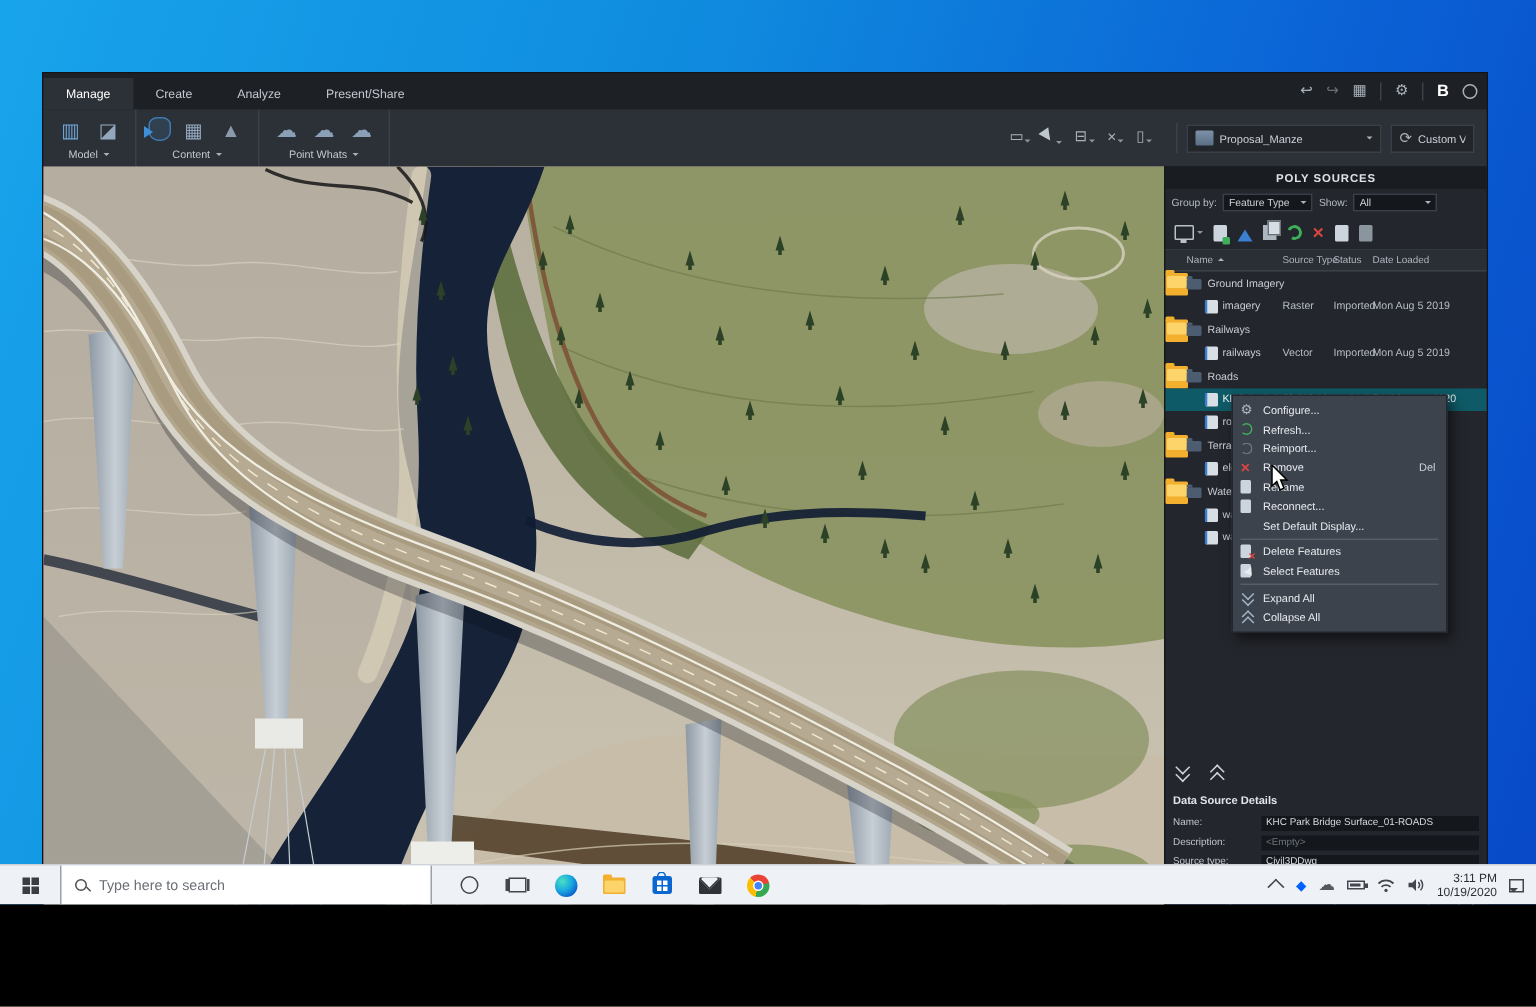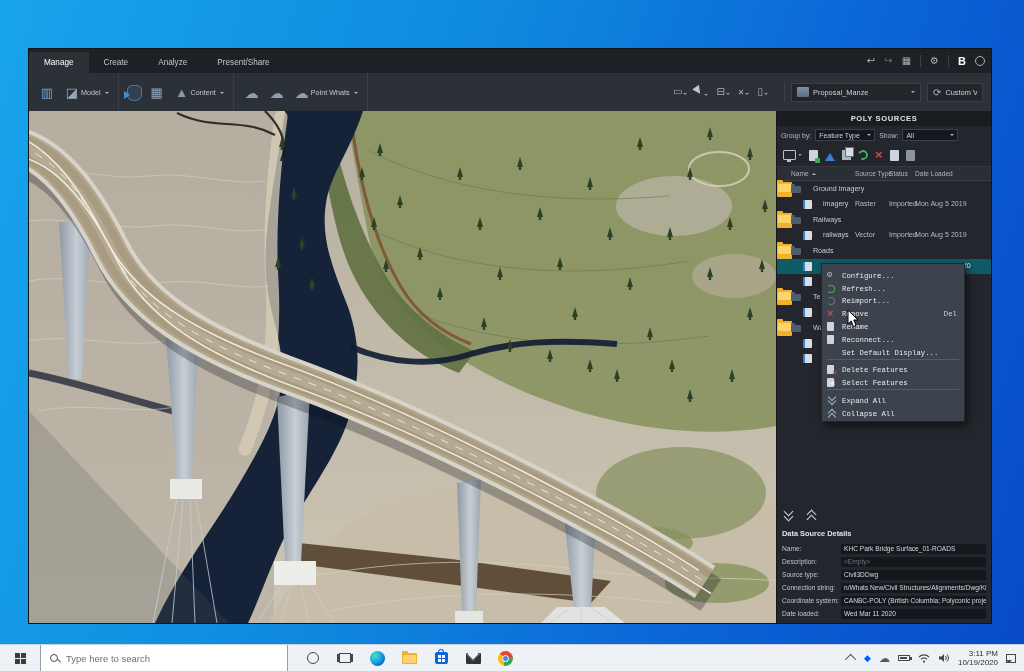--- a/index.html
+++ b/index.html
@@ -1,16 +1,16 @@
 <!DOCTYPE html>
 <html><head>
 <meta charset="utf-8">
 <style>
   html,body{margin:0;padding:0;background:#000;}
-  .screen{position:relative;width:1024px;height:671px;overflow:hidden;
+  .screen{position:relative;width:1024px;height:603px;overflow:hidden;
     font-family:"Liberation Sans","DejaVu Sans",sans-serif;
     background:linear-gradient(108deg,#18a4eb 0%,#0f8ade 40%,#0b64d6 72%,#0849c8 100%);}
   
   .taskbar{position:absolute;left:0;bottom:0;width:100%;height:26px;background:#eef1f6;
     border-top:1px solid #cdd2d9;display:flex;align-items:center;z-index:90;}
   .start{width:40px;height:26px;display:flex;align-items:center;justify-content:center;}
   .winlogo{position:relative;width:11px;height:11px;}
   .winlogo::before{content:"";position:absolute;width:5px;height:5px;background:#3a3d42;
     box-shadow:6px 0 0 #3a3d42,0 6px 0 #3a3d42,6px 6px 0 #3a3d42;}
   .tb-search{width:248px;height:26px;background:#fff;border:1px solid #9aa0a8;border-top:none;border-bottom:none;
@@ -55,21 +55,21 @@
   .tb-ic{font-size:10px;color:#a9b1ba;line-height:1;}
   .tbdiv{width:1px;height:12px;background:#3c4149;}
   .ic-undo::before{content:"↩";} .ic-redo::before{content:"↪";opacity:.55;}
   .ic-layout-grid::before{content:"▦";}
   .ic-settings-gear::before{content:"⚙";}
   .ic-bentley-logo{font-weight:bold;color:#fff;font-size:11px;}
   .ic-search-ring{width:8px;height:8px;border:1.4px solid #a9b1ba;border-radius:50%;}
   
   .ribbon{position:absolute;left:0;top:24px;width:100%;height:38px;background:#2c3037;
     border-bottom:1px solid #15171b;display:flex;align-items:stretch;}
-  .rgroup{display:flex;flex-direction:row;align-items:center;padding:2px 9px 1px;border-right:1px solid #3b4048;}
+  .rgroup{display:flex;flex-direction:column;align-items:center;padding:2px 9px 1px;border-right:1px solid #3b4048;}
   .rg-icons{display:flex;gap:7px;align-items:center;height:22px;}
   .rb-ic{width:18px;height:17px;display:flex;align-items:center;justify-content:center;
     font-size:13px;color:#93a7bd;line-height:1;}
   .rb-ic.active{background:#31404f;outline:1px solid #3f7cb6;}
   .rg-label{font-size:7.2px;color:#c2c8d0;display:flex;align-items:center;gap:4px;height:11px;}
   .caret{width:0;height:0;border:2.6px solid transparent;border-top-color:#aab2bb;margin-top:2.5px;}
   .ic-model-view::before{content:"▥";color:#6fa6d6;}
   .ic-sheet::before{content:"◪";}
   .ic-data-sources{background:linear-gradient(#8da1b5,#64788c);border-radius:5px 5px 6px 6px/4px 4px 5px 5px;width:13px;height:14px;position:relative;}
   .ic-data-sources::after{content:"";position:absolute;left:-4px;bottom:1px;width:0;height:0;border:4px solid transparent;border-left:6px solid #3f8fd6;}
@@ -115,42 +115,42 @@
   .p-cols{position:relative;height:13px;background:#2a2e35;border-bottom:1px solid #3a4049;font-size:6.6px;color:#adb4bc;}
   .p-col{position:absolute;top:0;line-height:13px;white-space:nowrap;}
   .sortcaret{display:inline-block;width:0;height:0;border:2.6px solid transparent;border-bottom-color:#adb4bc;vertical-align:1px;margin-left:3px;}
   .p-rows{position:absolute;left:0;top:71px;width:100%;font-size:7.1px;color:#c7ccd3;}
   .p-row{position:relative;height:15.4px;}
   .p-row.selected{background:#0e5a66;color:#eef3f5;}
   .tri-down{position:absolute;left:4px;top:6px;width:0;height:0;border:3.2px solid transparent;border-top-color:#9fb2c4;}
   .fold{position:absolute;left:14px;top:4px;width:10px;height:7px;background:#4c5d72;border-radius:1px;}
   .fold::before{content:"";position:absolute;left:0;top:-2px;width:4px;height:2px;background:#4c5d72;border-radius:1px 1px 0 0;}
   .doc2{position:absolute;left:26px;top:3px;width:7px;height:9px;background:#d7dee4;border-left:2px solid #3a7fd0;border-radius:1px;}
-  .r-name{position:absolute;left:28px;top:0;line-height:15.4px;white-space:nowrap;margin-left:8px;}
+  .r-name{position:absolute;left:28px;top:0;line-height:15.4px;white-space:nowrap;}
   .p-row.item .r-name{left:38px;}
   .r-st{position:absolute;left:78px;top:0;line-height:15.4px;white-space:nowrap;color:#b5bcc4;}
   .r-status{position:absolute;left:112px;top:0;line-height:15.4px;white-space:nowrap;color:#b5bcc4;}
   .r-date{position:absolute;left:138px;top:0;line-height:15.4px;white-space:nowrap;color:#b5bcc4;}
   .p-row.selected .r-st,.p-row.selected .r-status,.p-row.selected .r-date{color:#dfe9ec;}
   .p-footer{position:absolute;left:6px;top:398px;display:flex;gap:12px;}
   .chev{position:relative;width:11px;height:12px;}
   .chev::before,.chev::after{content:"";position:absolute;left:2px;width:6px;height:6px;border-right:1.8px solid #cdd4db;border-bottom:1.8px solid #cdd4db;}
   .chev.dd::before{top:-1px;transform:rotate(45deg);} .chev.dd::after{top:4px;transform:rotate(45deg);}
   .chev.uu::before{top:2px;transform:rotate(-135deg);} .chev.uu::after{top:7px;transform:rotate(-135deg);}
   .d-title{position:absolute;left:5px;top:418px;font-size:7.4px;font-weight:bold;color:#e0e5eb;}
   .d-fields{position:absolute;left:0;top:431px;width:100%;}
   .d-row{display:flex;align-items:center;height:13px;}
   .d-label{width:64px;padding-left:5px;font-size:6.6px;color:#c0c6cd;box-sizing:border-box;flex:0 0 auto;}
   .d-val{flex:1;margin-right:5px;height:10px;line-height:10px;background:#14171c;font-size:6.6px;color:#d5dae0;
     padding:0 3px;overflow:hidden;white-space:nowrap;}
   .d-val.muted{color:#6d747c;}
   
   .ctx{position:absolute;left:792px;top:214px;width:142px;background:#3d434c;border:1px solid #23272d;
     box-shadow:3px 4px 8px rgba(0,0,0,.55);padding:3px 0;z-index:50;}
-  .ctx-item{height:12.8px;display:flex;align-items:flex-end;font-size:7.3px;color:#e7ebf0;padding:0 7px 0 5px;font-family:Liberation Mono, monospace;}
+  .ctx-item{height:12.8px;display:flex;align-items:center;font-size:7.3px;color:#e7ebf0;padding:0 7px 0 5px;}
   .mi{width:15px;flex:0 0 auto;display:flex;align-items:center;justify-content:flex-start;}
   .ctx-label{white-space:nowrap;}
   .ctx-short{margin-left:auto;color:#ccd2d9;}
   .ctx-div{height:1px;background:#565d67;margin:2px 5px;}
   .mi-configure::before{content:"⚙";color:#aeb6bf;font-size:9px;}
   .mi-refresh{width:8px;height:8px;border:1.8px solid #3fae5a;border-left-color:transparent;border-radius:50%;box-sizing:border-box;margin-right:7px;}
   .mi-reimport{width:8px;height:8px;border:1.8px solid #8b939b;border-left-color:transparent;border-radius:50%;box-sizing:border-box;margin-right:7px;opacity:.6;}
   .mi-remove::before{content:"×";color:#d64541;font-weight:bold;font-size:11px;line-height:8px;}
   .mi-doc{width:7px;height:9px;background:#ccd5dd;border-radius:1px;position:relative;margin-right:8px;}
   .mi-doc.red::after{content:"×";position:absolute;right:-3px;bottom:-3px;color:#d64541;font-size:8px;font-weight:bold;}

